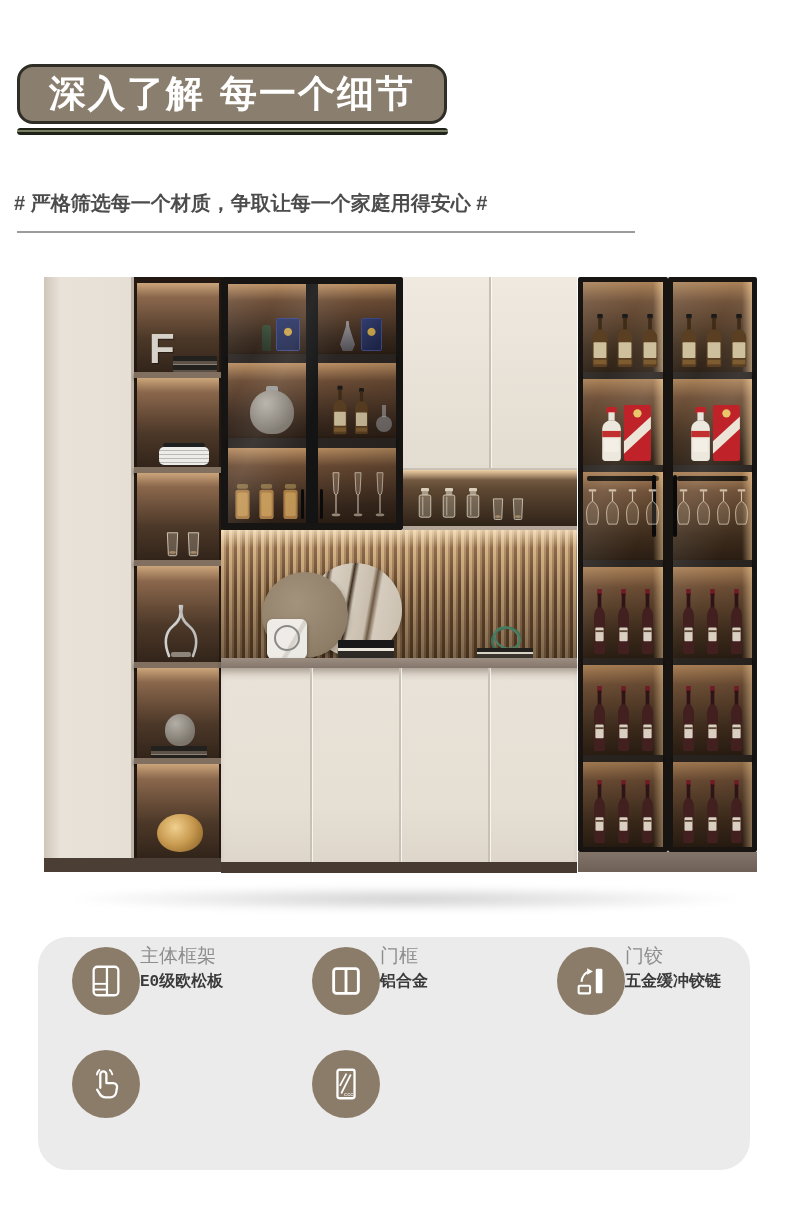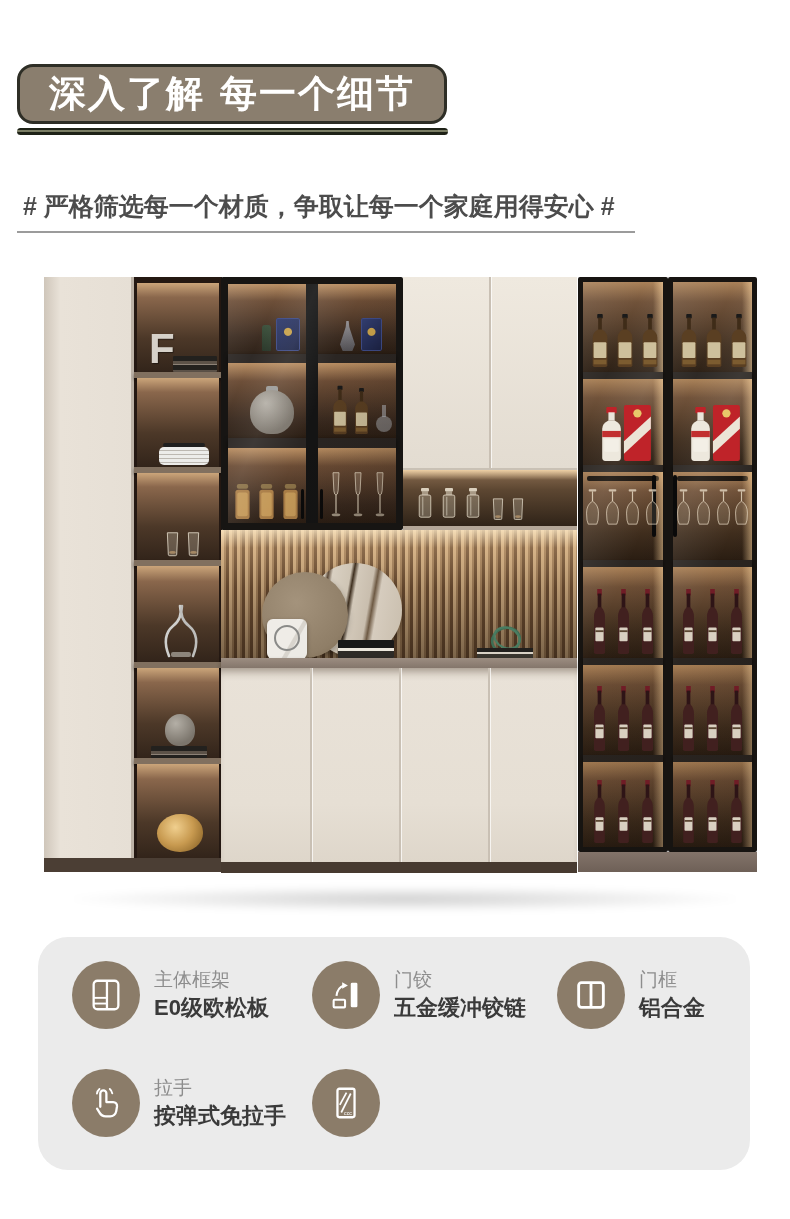--- a/index.html
+++ b/index.html
@@ -8,21 +8,21 @@
   .abs{position:absolute;box-sizing:border-box;}
 
   
   .badge{left:17px;top:64px;width:430px;height:60px;background:#8a7e6e;
          border:3px solid #2e2e26;border-radius:16px;display:flex;
          align-items:center;justify-content:center;}
   .badge h1{margin:0;font-family:"DejaVu Serif",serif;font-weight:bold;
             font-size:37px;color:#ffffff;letter-spacing:2px;white-space:nowrap;}
   .badge-underline{left:17px;top:128px;width:431px;height:7px;border-radius:4px;
          background:linear-gradient(180deg,#1e2217 0 30%,#7a7d64 30% 62%,#1e2217 62% 100%);}
-  .subtitle{left:23px;top:190px;width:660px;font-size:25px;font-weight:bold;
+  .subtitle{left:14px;top:190px;width:660px;font-size:20px;font-weight:bold;
             color:#4c4c4c;white-space:nowrap;}
   .subtitle-rule{left:17px;top:231px;width:618px;height:2px;background:#9b9b9b;}
 
   
   .photo{left:0;top:0;width:790px;height:932px;}
   .panel-cream{background:linear-gradient(90deg,#cfc6ba 0%,#e9e2d8 18%,#e6dfd5 100%);
                box-shadow:inset -3px 0 0 #bcb2a6;}
   .shelf-col{background:#241812;}
   .niche{position:absolute;left:3px;right:3px;overflow:hidden;
          background:linear-gradient(180deg,#cba57a 0%,#8a674c 16%,#4c3828 62%,#32241a 100%);}
@@ -89,25 +89,25 @@
   .tan-disc{border-radius:50%;box-shadow:0 3px 6px rgba(0,0,0,.3);
      background:radial-gradient(circle at 40% 35%,#a4937c,#8f7e67 70%,#79684f);}
   .clock{background:linear-gradient(120deg,#efece7 58%,#d8d4cd 60% 66%,#eceae5 68%);
          border-radius:6px;box-shadow:0 2px 4px rgba(0,0,0,.35);}
   .clock-face{width:22px;height:22px;border:2px solid #8a8a88;border-radius:50%;margin:6px auto 0;}
 
   
   .card{left:38px;top:937px;width:712px;height:233px;background:#ebebeb;border-radius:30px;
         display:grid;grid-template-columns:240px 245px 1fr;grid-template-rows:95px 105px;
         gap:8px 0;padding:10px 0 0 34px;}
-  .feature{display:flex;align-items:center;gap:14px;}
+  .feature{display:flex;align-items:flex-start;font-family:Liberation Mono, monospace;}
   .ficon{width:68px;height:68px;border-radius:50%;background:#8b7c69;flex:0 0 68px;
          display:flex;align-items:center;justify-content:center;}
   .flabel{font-size:19px;color:#8d8d8d;margin-bottom:4px;line-height:1.15;}
-  .fvalue{font-size:22px;font-weight:bold;color:#3a3a3a;line-height:1.15;}
+  .fvalue{font-size:16px;font-weight:bold;color:#3a3a3a;line-height:1.15;}
 </style>
 </head>
 <body>
 
 <svg width="0" height="0" style="position:absolute" aria-hidden="true">
 <defs>
   <symbol id="sym-whiskey" viewBox="0 0 24 60">
     <rect x="9" y="1" width="6" height="5" rx="1" fill="#1a1a1a"></rect>
     <rect x="10" y="5" width="4" height="15" fill="#3f2c18"></rect>
     <path d="M10 18 Q4 21 4 27 V57 a2 2 0 0 0 2 2 h12 a2 2 0 0 0 2 -2 V27 Q20 21 14 18 Z" fill="#5a3f22"></path>
@@ -418,56 +418,52 @@
     </div>
     <div>
       <div class="flabel">主体框架</div>
       <div class="fvalue">E0级欧松板</div>
     </div>
   </div>
 
   <div class="feature">
     <div class="ficon">
       <svg width="38" height="38" viewBox="0 0 40 40">
+        <rect x="7" y="7" width="26" height="26" rx="3" fill="none" stroke="#fff" stroke-width="3"></rect>
+        <line x1="20" y1="7" x2="20" y2="33" stroke="#fff" stroke-width="3"></line>
+      </svg>
+    </div>
+    <div>
+      <div class="flabel">门框</div>
+      <div class="fvalue">铝合金</div>
+    </div>
+  </div>
+
+  <div class="feature">
+    <div class="ficon">
+      <svg width="38" height="38" viewBox="0 0 40 40">
         <rect x="25" y="7" width="7" height="26" rx="1.5" fill="#fff"></rect>
         <rect x="7" y="25" width="12" height="8" rx="1" fill="none" stroke="#fff" stroke-width="2.2"></rect>
         <path d="M10 21 Q11 12 18 10" fill="none" stroke="#fff" stroke-width="2.2"></path>
         <path d="M16 6.5 L22 10 L16 13.5 Z" fill="#fff"></path>
       </svg>
     </div>
     <div>
       <div class="flabel">门铰</div>
       <div class="fvalue">五金缓冲铰链</div>
-    </div>
-  </div>
-
-  <div class="feature">
-    <div class="ficon">
-      <svg width="38" height="38" viewBox="0 0 40 40">
-        <rect x="7" y="7" width="26" height="26" rx="3" fill="none" stroke="#fff" stroke-width="3"></rect>
-        <line x1="20" y1="7" x2="20" y2="33" stroke="#fff" stroke-width="3"></line>
-      </svg>
-    </div>
-    <div>
-      <div class="flabel">门框</div>
-      <div class="fvalue">铝合金</div>
     </div>
   </div>
 
   <div class="feature">
     <div class="ficon">
       <svg width="38" height="38" viewBox="0 0 40 40">
         <path d="M14 24 V10 a3.2 3.2 0 0 1 6.4 0 V19 h7.2 a4 4 0 0 1 4 4.4 l-.8 5.2 a6.5 6.5 0 0 1 -6.4 5.4 h-4.6 a7.5 7.5 0 0 1 -6.6 -3.9 L10.6 26" fill="none" stroke="#fff" stroke-width="2.4" stroke-linecap="round" stroke-linejoin="round"></path>
         <path d="M10.5 10 a7.5 7.5 0 0 1 2.6 -4.8" fill="none" stroke="#fff" stroke-width="2" stroke-linecap="round"></path>
         <path d="M24 5.2 a7.5 7.5 0 0 1 2.6 4.6" fill="none" stroke="#fff" stroke-width="2" stroke-linecap="round"></path>
       </svg>
-    </div>
-    <div>
-      <div class="flabel">拉手</div>
-      <div class="fvalue">按弹式免拉手</div>
     </div>
   </div>
 
   <div class="feature">
     <div class="ficon">
       <svg width="38" height="38" viewBox="0 0 40 40">
         <rect x="11" y="5" width="18" height="30" rx="2" fill="none" stroke="#fff" stroke-width="2.4"></rect>
         <line x1="15" y1="30" x2="25" y2="10" stroke="#fff" stroke-width="1.8"></line>
         <line x1="13.5" y1="22" x2="20.5" y2="9" stroke="#fff" stroke-width="1.8"></line>
         <text x="18" y="33" font-size="5.5" fill="#fff">ccc</text>

